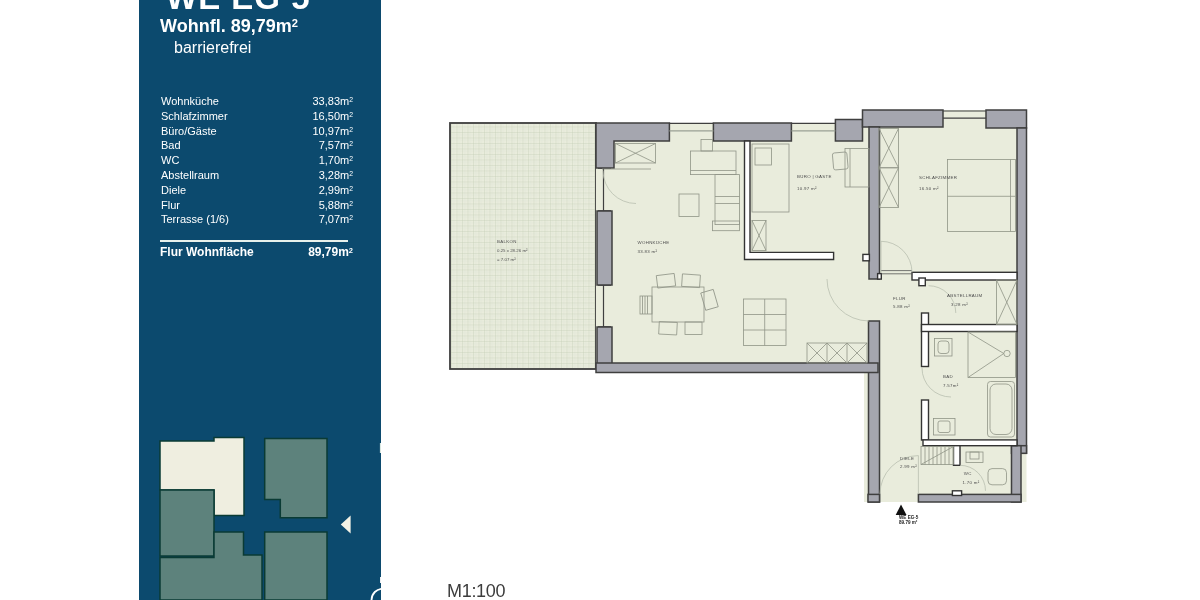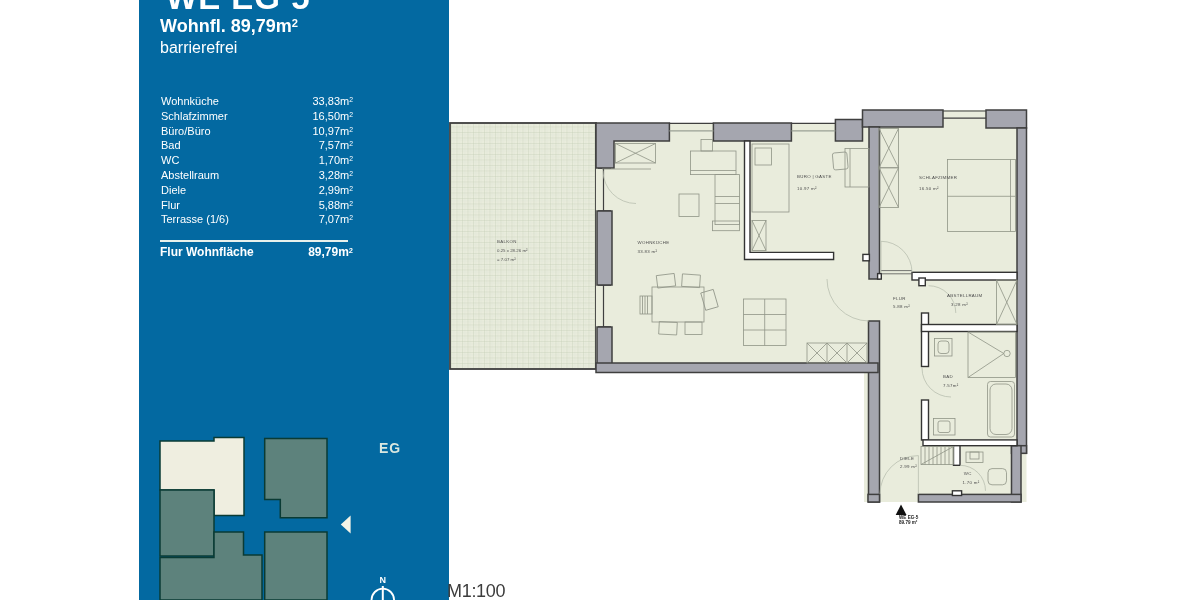--- a/index.html
+++ b/index.html
@@ -1,42 +1,42 @@
 <!DOCTYPE html>
 <html><head>
 <meta charset="utf-8">
 <style>
   html,body{margin:0;padding:0;width:1200px;height:600px;background:#ffffff;overflow:hidden;
     font-family:"Liberation Sans",sans-serif;}
-  #sidebar{position:absolute;left:139px;top:0;width:310px;height:600px;background:#0369a1;overflow:hidden;}
+  #sidebar{position:absolute;left:139px;top:0;width:242px;height:600px;background:#0c4a6e;overflow:hidden;}
   .sb{position:absolute;color:#ffffff;}
   sup{font-size:62%;line-height:0;vertical-align:baseline;position:relative;top:-0.45em;}
   .row{display:flex;justify-content:space-between;}
 </style>
 </head>
 <body>
 
 <div id="sidebar">
 
   <div class="sb" style="left:27px;top:-21px;font-size:33px;font-weight:bold;letter-spacing:1px;">WE EG 5</div>
 
   <div class="sb" style="left:21px;top:16px;font-size:18px;font-weight:bold;">Wohnfl. 89,79m<sup>2</sup></div>
-  <div class="sb" style="left:21px;top:39px;font-size:16px;font-weight:normal;">barrierefrei</div>
+  <div class="sb" style="left:35px;top:39px;font-size:16px;font-weight:normal;">barrierefrei</div>
 
   <div class="sb" style="left:22px;top:94px;width:192px;font-size:11px;line-height:14.8px;">
     <div class="row">
         <span>Wohnküche</span>
         <span>33,83m<sup>2</sup></span>
       </div>
     <div class="row">
         <span>Schlafzimmer</span>
         <span>16,50m<sup>2</sup></span>
       </div>
     <div class="row">
-        <span>Büro/Büro</span>
+        <span>Büro/Gäste</span>
         <span>10,97m<sup>2</sup></span>
       </div>
     <div class="row">
         <span>Bad</span>
         <span>7,57m<sup>2</sup></span>
       </div>
     <div class="row">
         <span>WC</span>
         <span>1,70m<sup>2</sup></span>
       </div>

